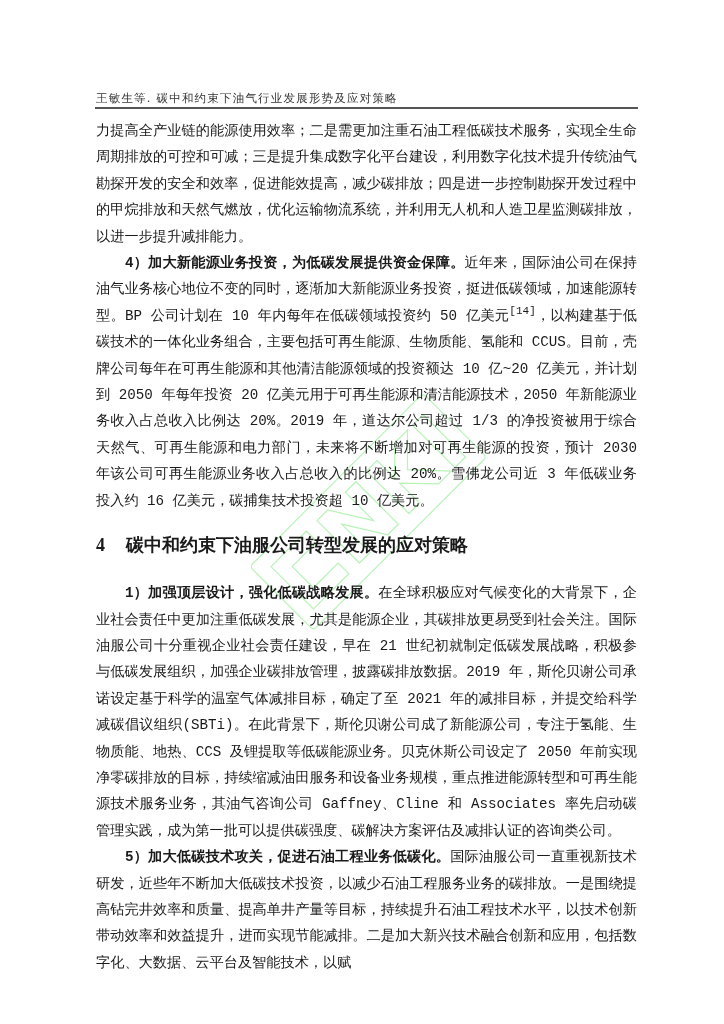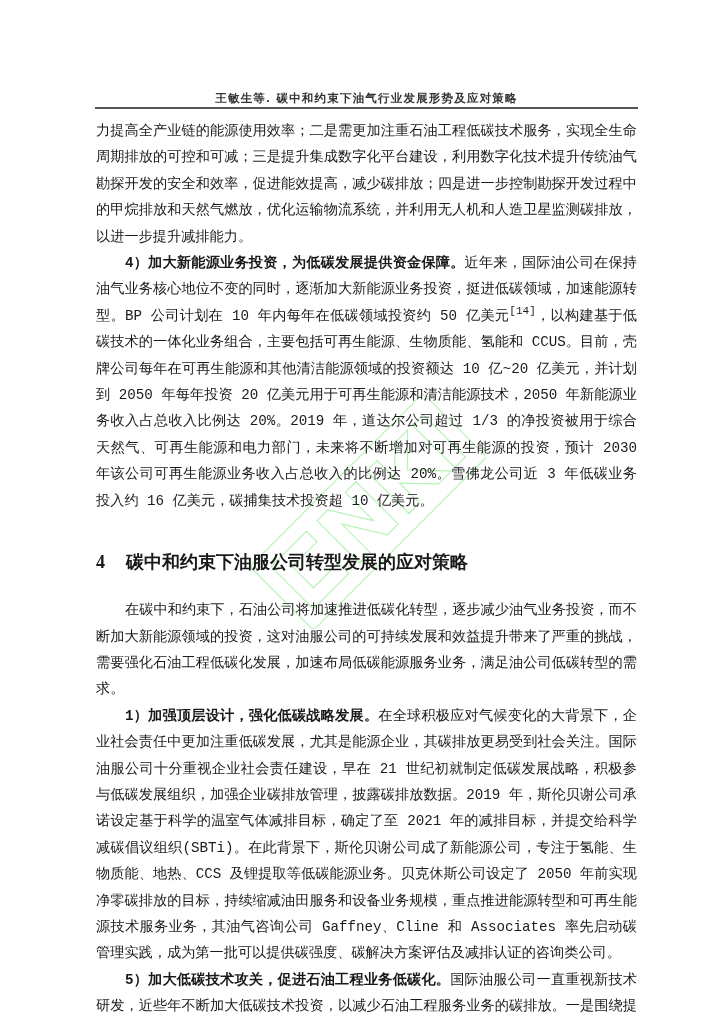--- a/index.html
+++ b/index.html
@@ -1,27 +1,27 @@
 <!DOCTYPE html>
 <html><head>
 <meta charset="utf-8">
 <style>
   html, body { margin: 0; padding: 0; background: #ffffff; }
   body { width: 724px; height: 1024px; position: relative; overflow: hidden;
          font-family: "DejaVu Serif", "Liberation Serif", serif; color: #1a1a1a; }
   .page { position: absolute; left: 96px; top: 0; width: 541px; }
-  .running-head { position: absolute; top: 91px; left: 0; width: 541px; text-align: center;
-                  font-size: 11.5px; letter-spacing: 1.2px; color: #333; font-weight: bold; }
+  .running-head { position: absolute; top: 91px; left: 0; width: 541px; 
+                  font-size: 11.5px; letter-spacing: 1.2px; color: #333; }
   .head-rule { position: absolute; top: 107px; left: -1px; width: 543px; height: 2px; background: #555; }
   .body { position: absolute; top: 118px; left: 0; width: 541px; }
   p { margin: 0; font-size: 14.2px; line-height: 26.4px; text-align: justify; text-justify: inter-character; font-family: Liberation Mono, monospace; }
   p.indent { text-indent: 29px; }
   .bold { font-weight: bold; }
   sup { font-size: 11px; line-height: 0; vertical-align: super; }
-  h2 { margin: 35px 0 22px 0; font-size: 18px; font-weight: bold; line-height: 26px; font-family: "DejaVu Sans", "Liberation Sans", sans-serif; }
+  h2 { margin: 18px 0 22px 0; font-size: 18px; font-weight: bold; line-height: 26px; font-family: "DejaVu Sans", "Liberation Sans", sans-serif; }
   h2 .num { display: inline-block; width: 30px; font-family: "Liberation Serif", serif; }
   .watermark { position: absolute; left: 190px; top: 330px; width: 360px; height: 360px; pointer-events: none; opacity: 0.55; }
 </style>
 </head>
 <body>
 
 <svg class="watermark" viewBox="0 0 360 360">
   <g fill="none" stroke="#7ee87e" stroke-width="1.2" transform="rotate(-45 180 180)">
     <path d="M70 150 h50 v15 h-35 v30 h35 v15 h-50 z"></path>
     <path d="M135 150 h15 l25 40 v-40 h15 v60 h-15 l-25 -40 v40 h-15 z"></path>
@@ -35,19 +35,18 @@
   <div class="running-head">王敏生等. 碳中和约束下油气行业发展形势及应对策略</div>
   <div class="head-rule"></div>
 
   <div class="body">
     <p>力提高全产业链的能源使用效率；二是需更加注重石油工程低碳技术服务，实现全生命周期排放的可控和可减；三是提升集成数字化平台建设，利用数字化技术提升传统油气勘探开发的安全和效率，促进能效提高，减少碳排放；四是进一步控制勘探开发过程中的甲烷排放和天然气燃放，优化运输物流系统，并利用无人机和人造卫星监测碳排放，以进一步提升减排能力。</p>
 
     <p class="indent"><span class="bold">4）加大新能源业务投资，为低碳发展提供资金保障。</span><span>近年来，国际油公司在保持油气业务核心地位不变的同时，逐渐加大新能源业务投资，挺进低碳领域，加速能源转型。BP 公司计划在 10 年内每年在低碳领域投资约 50 亿美元</span><sup>[14]</sup><span>，以构建基于低碳技术的一体化业务组合，主要包括可再生能源、生物质能、氢能和 CCUS。目前，壳牌公司每年在可再生能源和其他清洁能源领域的投资额达 10 亿~20 亿美元，并计划到 2050 年每年投资 20 亿美元用于可再生能源和清洁能源技术，2050 年新能源业务收入占总收入比例达 20%。2019 年，道达尔公司超过 1/3 的净投资被用于综合天然气、可再生能源和电力部门，未来将不断增加对可再生能源的投资，预计 2030 年该公司可再生能源业务收入占总收入的比例达 20%。雪佛龙公司近 3 年低碳业务投入约 16 亿美元，碳捕集技术投资超 10 亿美元。</span></p>
 
     <h2><span class="num">4</span><span>碳中和约束下油服公司转型发展的应对策略</span></h2>
 
-    <p class="indent">在碳中和约束下，石油公司将加速推进低碳化转型，逐步减少油气业务投资，而不断加大新能源领域的投资，这对油服公司的可持续发展和效益提升带来了严重的挑战，需要强化石油工程低碳化发展，加速布局低碳能源服务业务，满足油公司低碳转型的需求。</p>
 
     <p class="indent"><span class="bold">1）加强顶层设计，强化低碳战略发展。</span><span>在全球积极应对气候变化的大背景下，企业社会责任中更加注重低碳发展，尤其是能源企业，其碳排放更易受到社会关注。国际油服公司十分重视企业社会责任建设，早在 21 世纪初就制定低碳发展战略，积极参与低碳发展组织，加强企业碳排放管理，披露碳排放数据。2019 年，斯伦贝谢公司承诺设定基于科学的温室气体减排目标，确定了至 2021 年的减排目标，并提交给科学减碳倡议组织(SBTi)。在此背景下，斯伦贝谢公司成了新能源公司，专注于氢能、生物质能、地热、CCS 及锂提取等低碳能源业务。贝克休斯公司设定了 2050 年前实现净零碳排放的目标，持续缩减油田服务和设备业务规模，重点推进能源转型和可再生能源技术服务业务，其油气咨询公司 Gaffney、Cline 和 Associates 率先启动碳管理实践，成为第一批可以提供碳强度、碳解决方案评估及减排认证的咨询类公司。</span></p>
 
     <p class="indent"><span class="bold">5）加大低碳技术攻关，促进石油工程业务低碳化。</span><span>国际油服公司一直重视新技术研发，近些年不断加大低碳技术投资，以减少石油工程服务业务的碳排放。一是围绕提高钻完井效率和质量、提高单井产量等目标，持续提升石油工程技术水平，以技术创新带动效率和效益提升，进而实现节能减排。二是加大新兴技术融合创新和应用，包括数字化、大数据、云平台及智能技术，以赋</span></p>
   </div>
 </div>
 
 </body></html>

